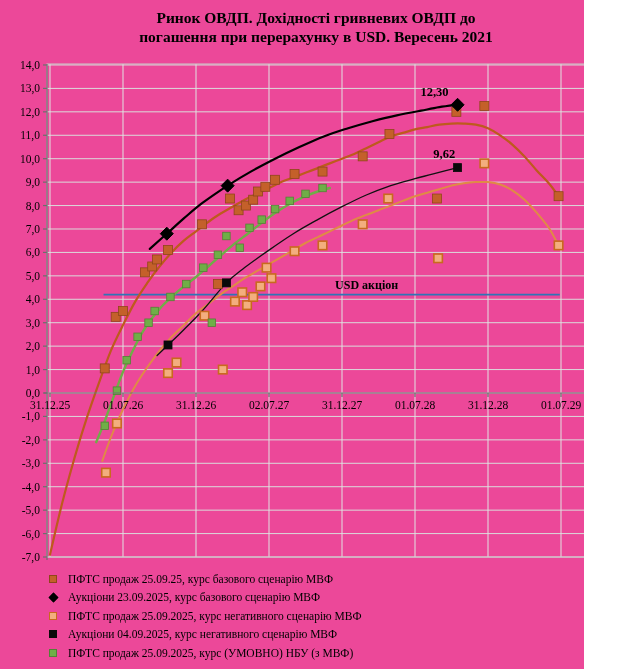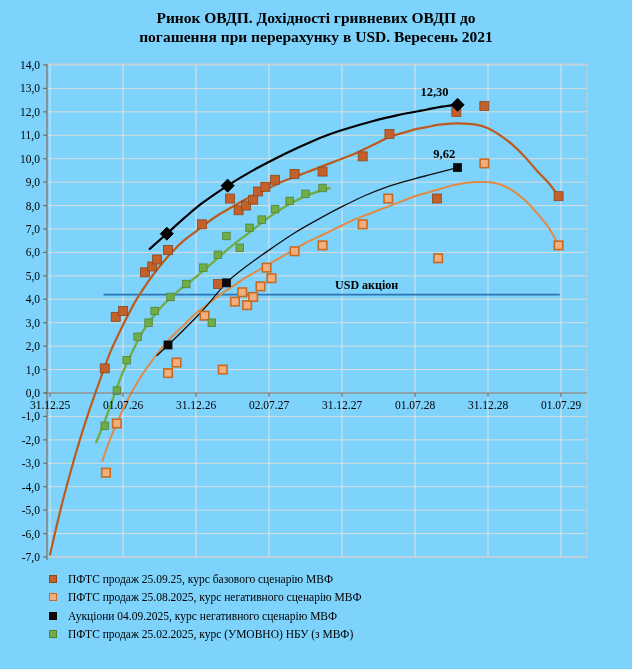--- a/index.html
+++ b/index.html
@@ -1,17 +1,17 @@
 <!DOCTYPE html>
 <html><head>
 <meta charset="utf-8">
 <style>
   html,body{margin:0;padding:0;background:#ffffff;}
   .stage{
-    position:relative;width:632px;height:669px;background:#7dd3fc;
+    position:relative;width:584px;height:669px;background:#ec4899;
     font-family:"Liberation Serif","DejaVu Serif",serif;color:#000;
     overflow:hidden;
   }
   .chart-title{
     position:absolute;top:8px;left:0;width:632px;text-align:center;
     font-weight:bold;font-size:15.5px;line-height:19px;color:#000;
   }
   svg.plot{position:absolute;left:0;top:0;}
   .legend{
     position:absolute;left:49px;top:572px;display:flex;flex-direction:column;gap:5.5px;
@@ -204,25 +204,29 @@
       <text x="444.20108" y="158.014" font-size="12.5" text-anchor="middle" font-family="&quot;Liberation Serif&quot;,&quot;DejaVu Serif&quot;,serif" fill="#000" font-weight="bold">9,62</text>
       <text x="366.65910500000007" y="288.594" font-size="12" text-anchor="middle" font-family="&quot;Liberation Serif&quot;,&quot;DejaVu Serif&quot;,serif" fill="#000" font-weight="bold">USD акціон</text>
     </svg>
 
   <div class="legend" id="legend">
       <div class="legend-row">
         <span class="lg-marker" style="background: rgb(196, 96, 42); border: 1.5px solid rgb(143, 70, 25);"></span>
         <span class="legend-label">ПФТС продаж 25.09.25,  курс базового сценарію МВФ</span>
       </div>
       <div class="legend-row">
+        <span class="lg-marker diamond" style="background: rgb(0, 0, 0); border: 1.5px solid rgb(0, 0, 0);"></span>
+        <span class="legend-label">Аукціони 23.09.2025,  курс базового сценарію МВФ</span>
+      </div>
+      <div class="legend-row">
         <span class="lg-marker" style="background: rgb(243, 174, 126); border: 1.5px solid rgb(201, 106, 30);"></span>
-        <span class="legend-label">ПФТС продаж 25.08.2025,  курс негативного сценарію МВФ</span>
+        <span class="legend-label">ПФТС продаж 25.09.2025,  курс негативного сценарію МВФ</span>
       </div>
       <div class="legend-row">
         <span class="lg-marker" style="background: rgb(10, 10, 10); border: 1.5px solid rgb(10, 10, 10);"></span>
         <span class="legend-label">Аукціони 04.09.2025,  курс негативного сценарію МВФ</span>
       </div>
       <div class="legend-row">
         <span class="lg-marker" style="background: rgb(111, 174, 71); border: 1.5px solid rgb(83, 130, 53);"></span>
-        <span class="legend-label">ПФТС продаж 25.02.2025,  курс (УМОВНО) НБУ (з МВФ)</span>
+        <span class="legend-label">ПФТС продаж 25.09.2025,  курс (УМОВНО) НБУ (з МВФ)</span>
       </div>
     </div>
 </div>
 
 </body></html>

